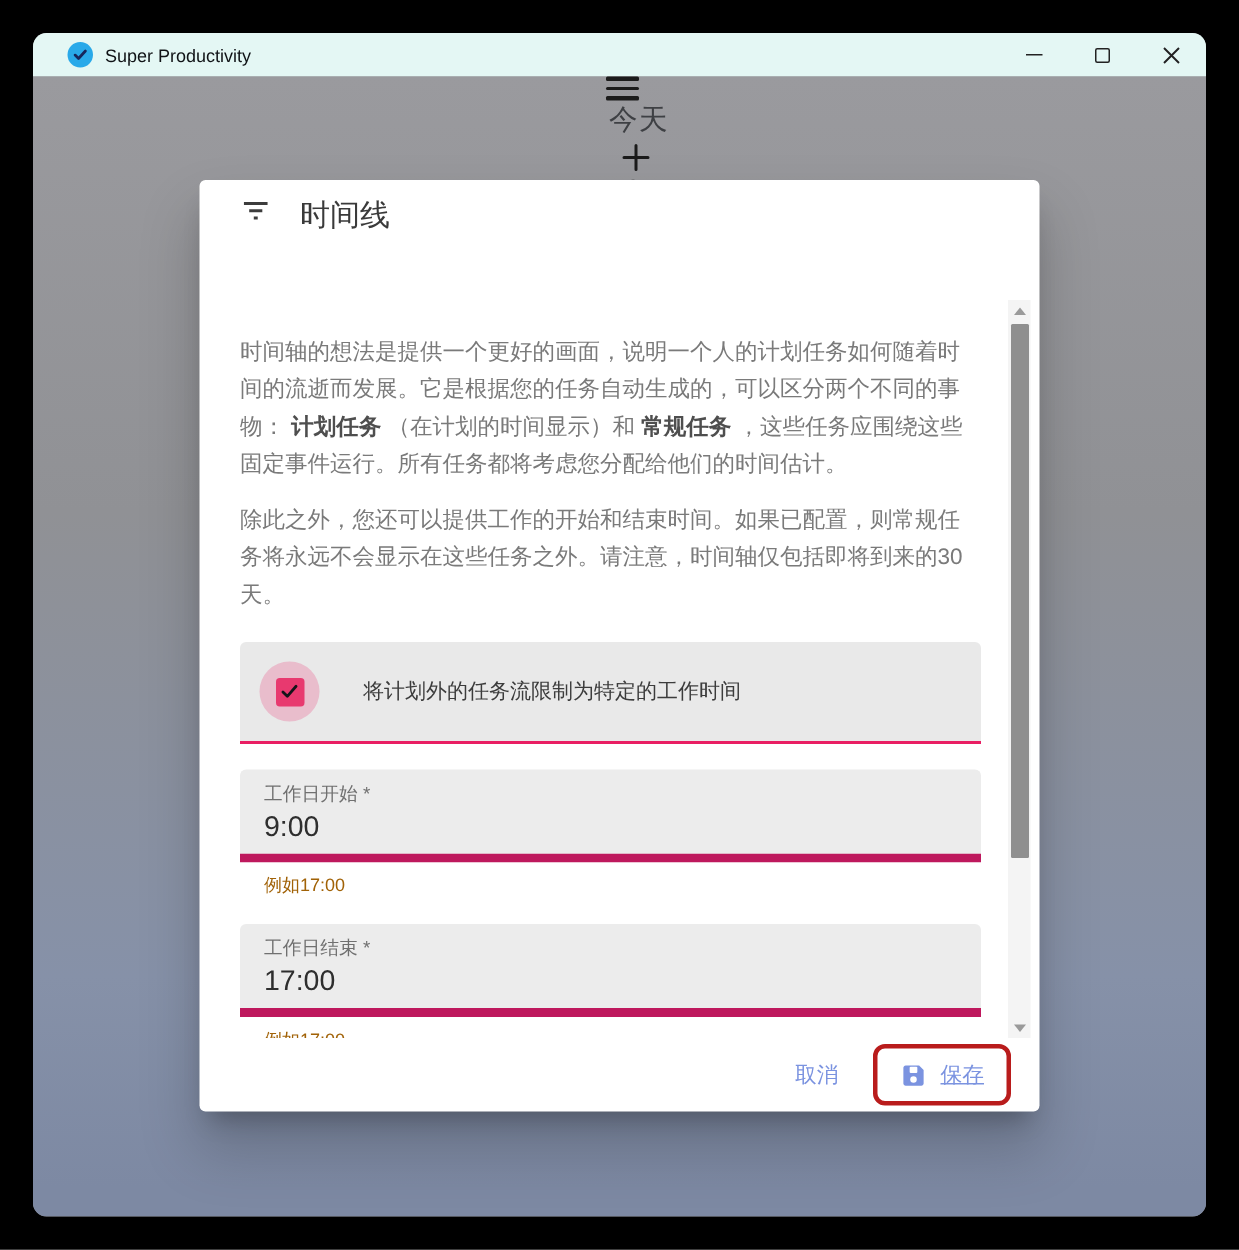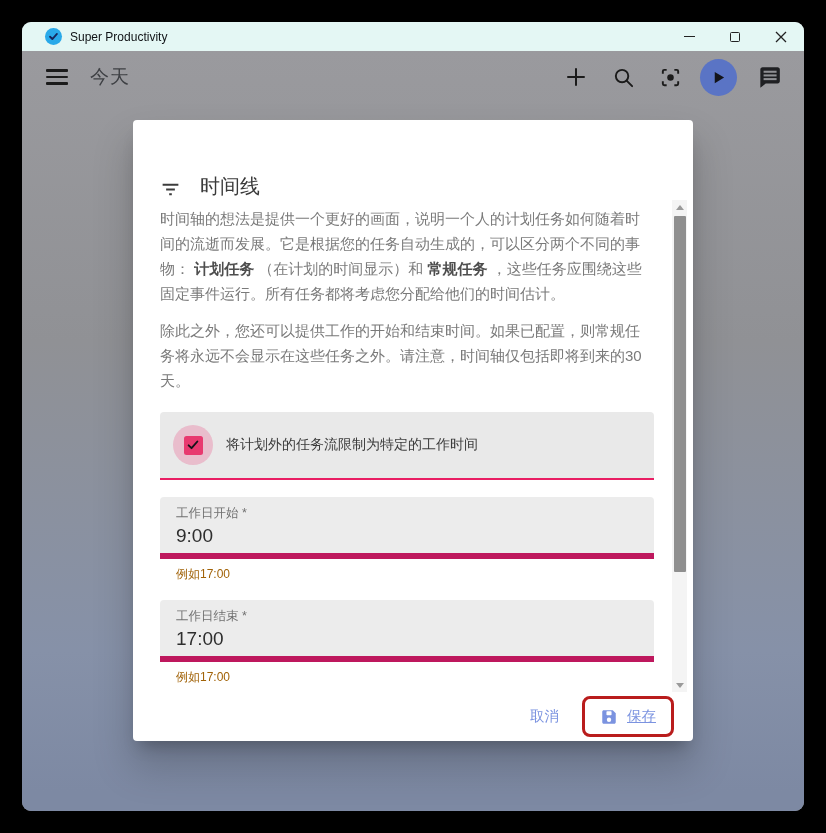--- a/index.html
+++ b/index.html
@@ -18,54 +18,54 @@
   .titlebar-title { font-size: 12px; color: #101316; margin-left: 8px; flex: 1 1 auto; }
   .win-controls { display: flex; height: 29px; }
   .win-btn { width: 46px; height: 29px; display: flex; align-items: center; justify-content: center; }
   .min-glyph { width: 11px; height: 1.5px; background: #222; }
   .max-glyph { width: 10px; height: 10px; border: 1.3px solid #222; border-radius: 1.5px; }
 
   
   .app { position: absolute; left: 0; top: 29px; right: 0; bottom: 0;
     background: linear-gradient(180deg, #9a9a9e 0px, #909195 290px, #8691a8 600px, #7d89a3 740px); }
   .main-toolbar { position: absolute; left: 0; top: 0; right: 0; height: 52px;
-    display: flex; align-items: center; padding: 0 20px 0 24px; }
+    display: flex; align-items: center; padding: 0 20px 0 24px; flex-direction: column; }
   .burger { width: 22px; display: flex; flex-direction: column; gap: 4px; cursor: pointer; }
   .burger span { display: block; height: 2.6px; background: #1b1b1b; border-radius: 1px; }
   .page-title { font-size: 19px; color: #3e4044; margin-left: 22px; letter-spacing: 1px; }
   .tb-spacer { flex: 1 1 auto; }
   .tb-icon { width: 30px; height: 30px; display: flex; align-items: center; justify-content: center;
     margin-left: 17px; }
   .play-btn { width: 37px; height: 37px; border-radius: 50%; background: #5a74c5;
     display: flex; align-items: center; justify-content: center; margin-left: 15px; }
 
   
   .dialog { position: absolute; left: 111px; top: 98px; width: 560px; height: 621px;
     background: #fff; border-radius: 4px;
     box-shadow: 0 11px 15px -7px rgba(0,0,0,.25), 0 24px 38px 3px rgba(0,0,0,.18); }
   .dlg-header { position: absolute; left: 0; top: 0; right: 0; height: 80px;
-    display: flex; align-items: flex-end; padding: 10px 24px 0 27px; }
+    display: flex; align-items: flex-start; padding: 10px 24px 0 27px; }
   .dlg-title { font-size: 20px; color: #3a3a3a; font-weight: 400; margin-left: 19px; }
 
   .dlg-content { position: absolute; left: 0; top: 80px; right: 0; bottom: 49px;
     overflow: hidden; padding: 2px 39px 0 27px; }
   .dlg-content p { font-size: 15px; line-height: 25px; color: #7a7a7a; }
-  .p1 { margin-top: 4px; }
+  .p1 { margin-top: 20px; }
   .p2 { margin-top: 12px; }
   .bold-term { font-weight: 700; color: #4e4e4e; }
 
   .checkbox-section { margin-top: 19px; height: 68px; background: #e9e9e9;
     border-radius: 4px 4px 0 0; border-bottom: 2px solid #e91e63;
     display: flex; align-items: center; padding-left: 13px; }
   .cb-ripple { width: 40px; height: 40px; border-radius: 50%;
     background: rgba(233,30,99,0.22); display: flex; align-items: center; justify-content: center;
     flex: 0 0 auto; cursor: pointer; }
   .cb-box { width: 19px; height: 19px; border-radius: 2.5px; background: #e8396f;
     display: flex; align-items: center; justify-content: center; }
-  .cb-label { font-size: 14px; color: #3c3c3c; margin-left: 13px; cursor: pointer; }
+  .cb-label { font-size: 14px; color: #3c3c3c; margin-left: 29px; cursor: pointer; }
 
   .field-group { margin-top: 17px; }
   .field-box { background: #ececec; border-radius: 4px 4px 0 0;
     border-bottom: 6px solid #be185d; padding: 8px 16px 6px; cursor: text; }
   .field-label { font-size: 12.5px; color: #707070; }
   .field-value { font-size: 19px; color: #2e2e2e; margin-top: 3px; }
   .field-hint { font-size: 12px; color: #a16207; margin: 7px 0 0 16px; }
 
   
   .dlg-scrollbar { position: absolute; top: 80px; bottom: 49px; right: 6px; width: 15px;

